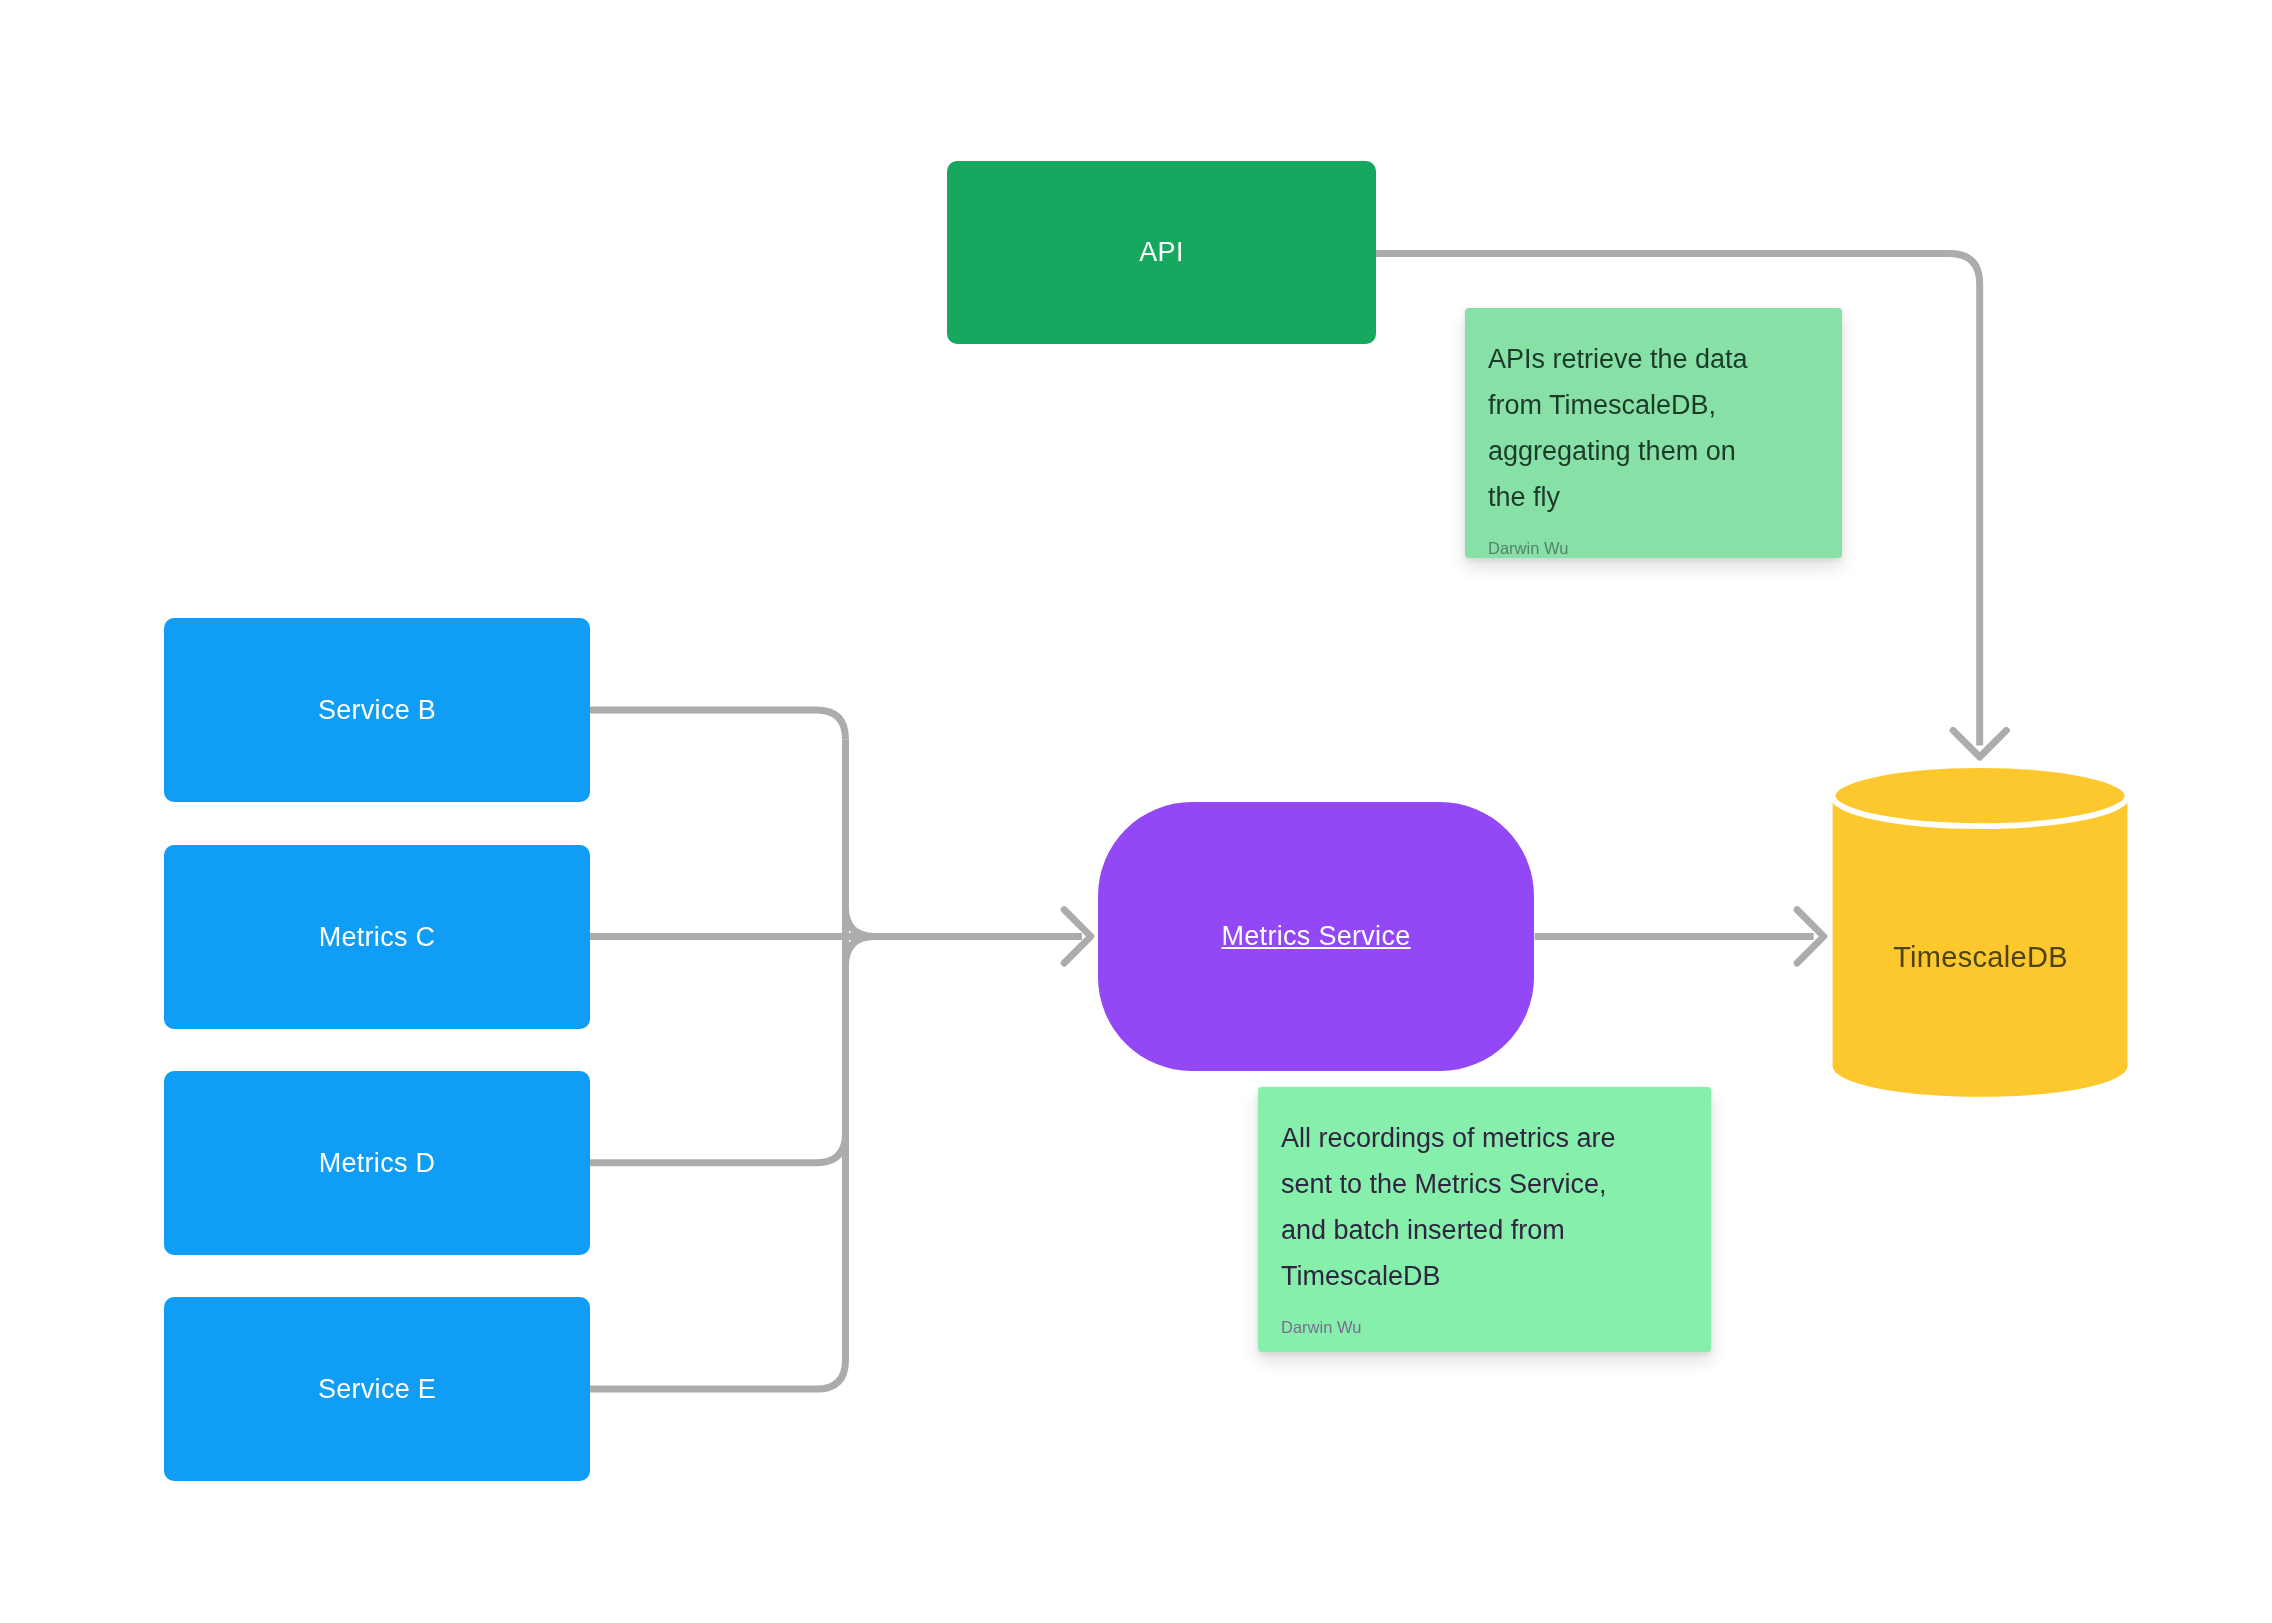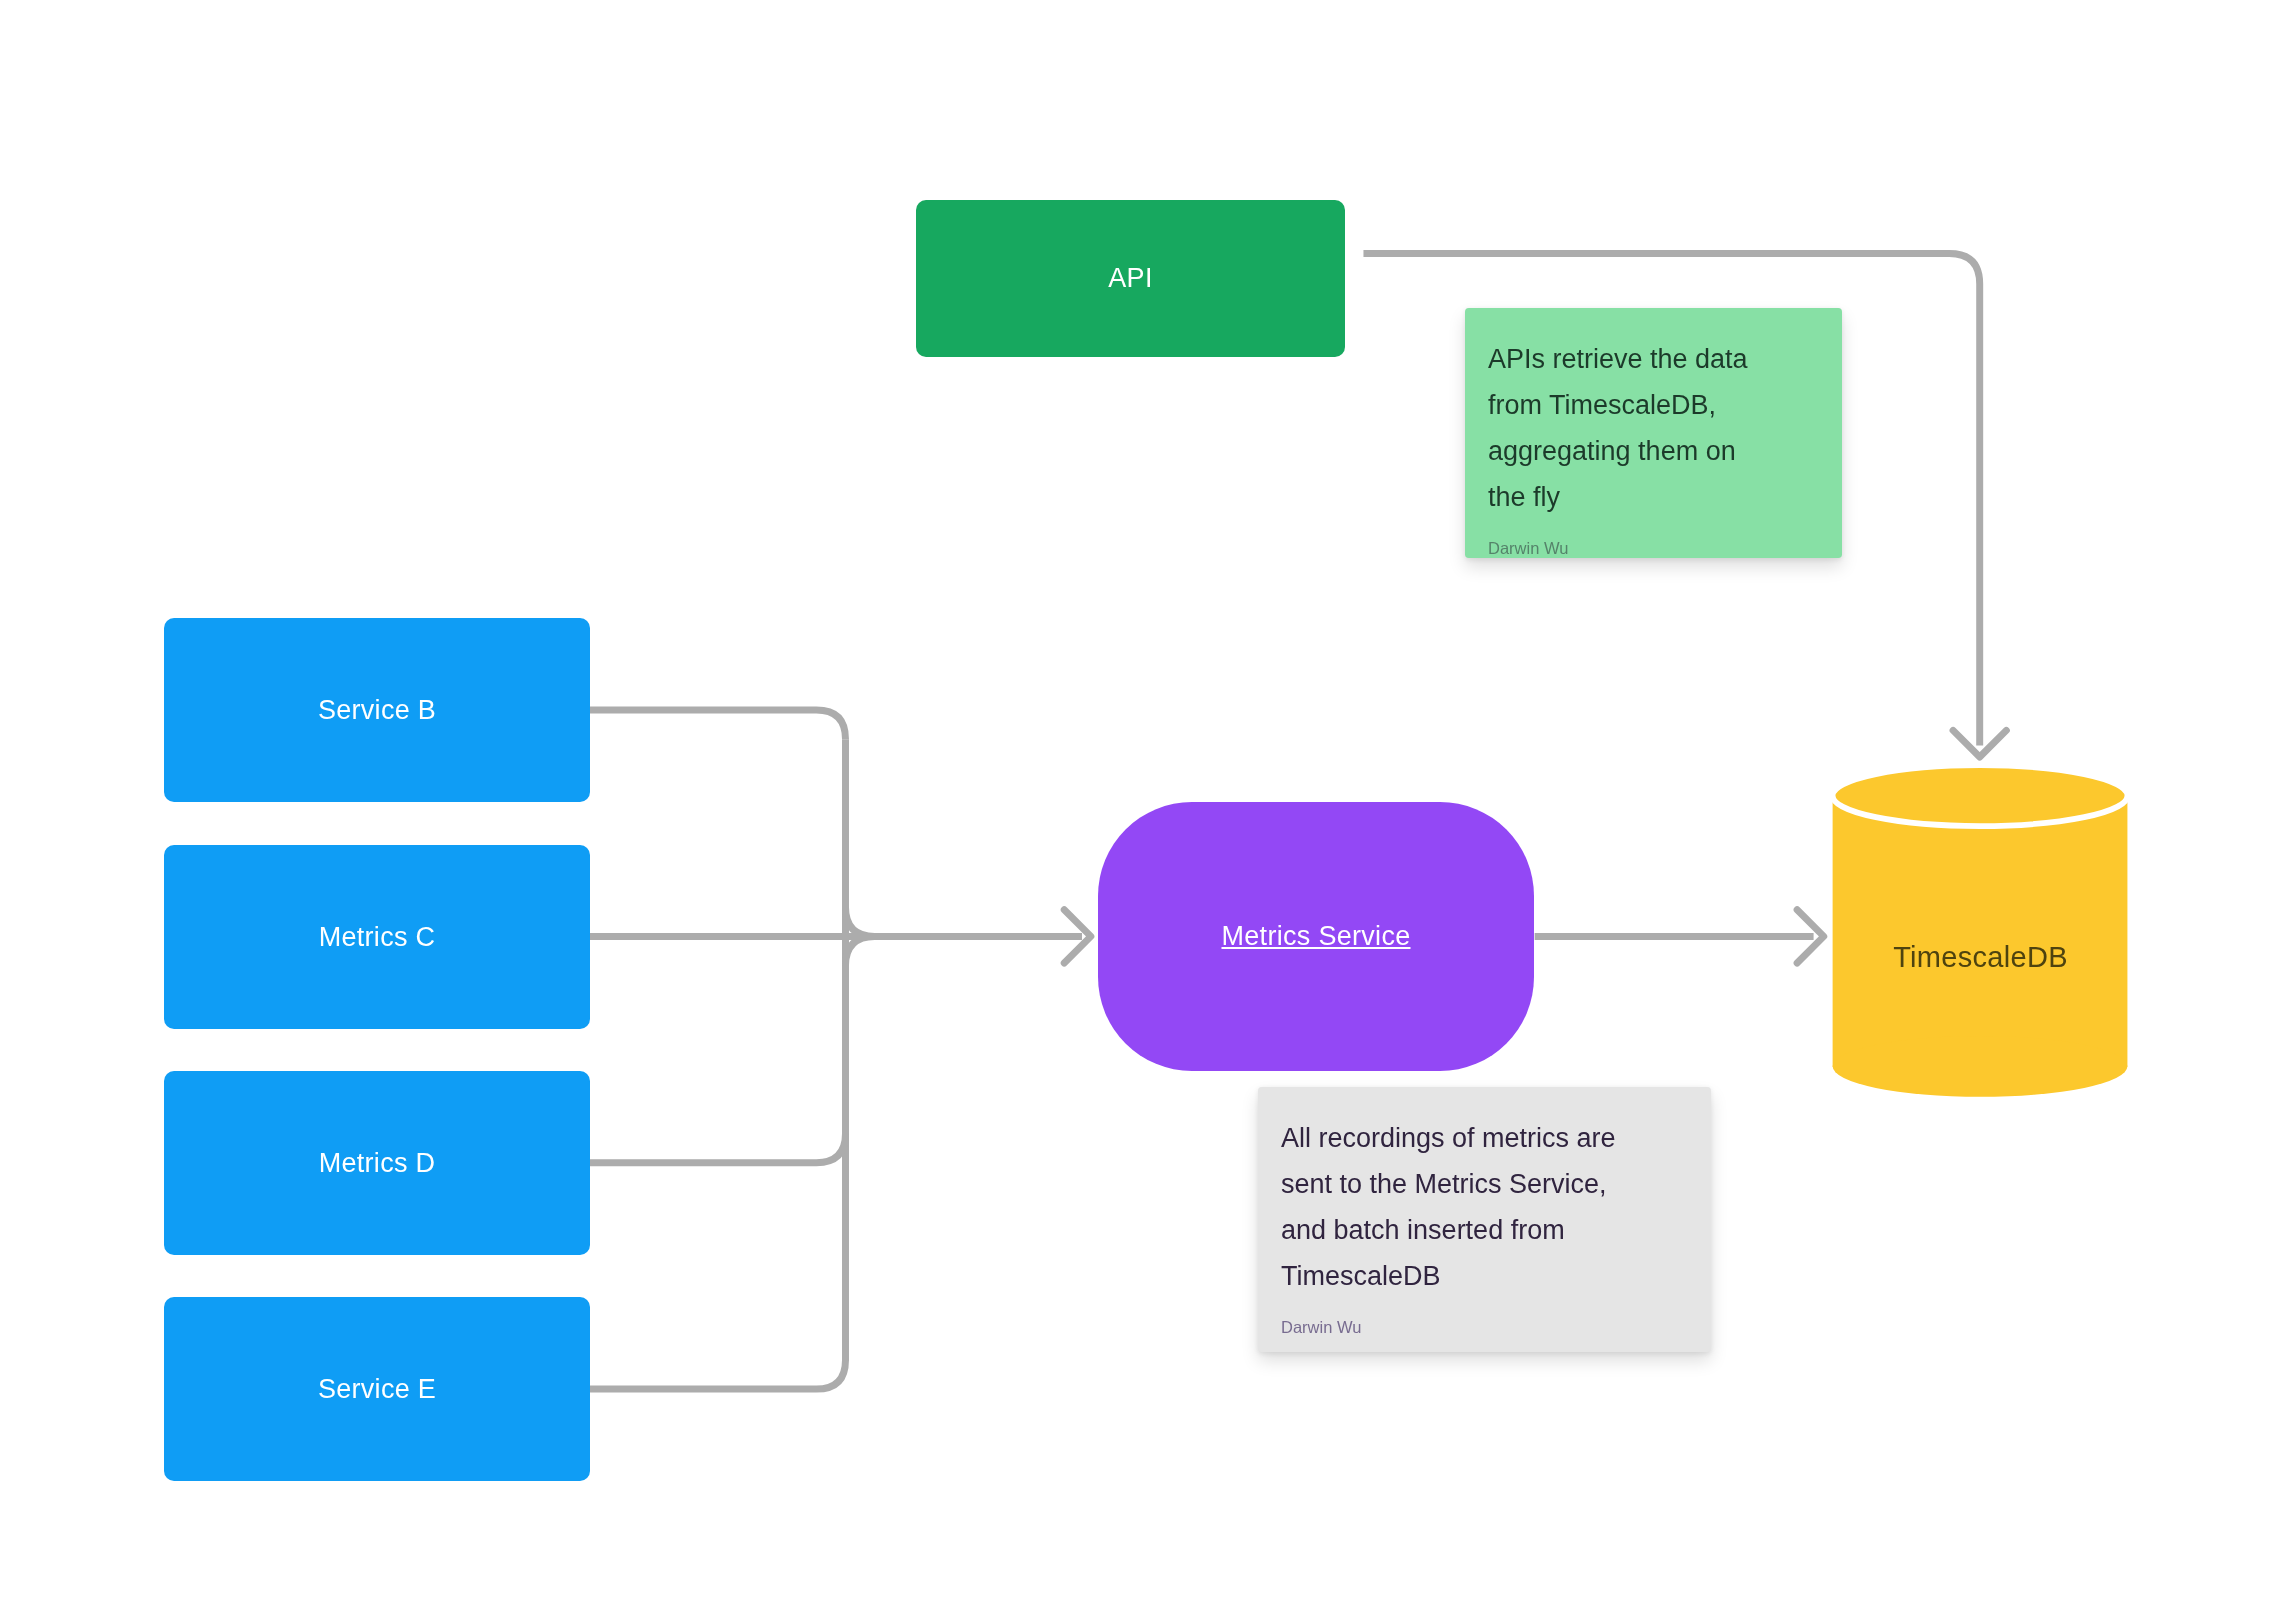--- a/index.html
+++ b/index.html
@@ -11,21 +11,21 @@
     overflow:hidden;
   }
   .connector-layer{position:absolute;left:0;top:0;width:2273px;height:1623px;}
   .node{
     position:absolute;
     display:flex;align-items:center;justify-content:center;
     font-size:27px;line-height:1.2;letter-spacing:0.3px;
     border-radius:10px;
     text-align:center;
   }
-  .node-api{left:916px;top:161px;width:429px;height:157px;margin-top:39px;}
+  .node-api{left:947px;top:161px;width:429px;height:183px;}
   .node-service{left:164px;width:426px;height:184px;}
   .node-service-b{top:618px;}
   .node-service-c{top:845px;}
   .node-service-d{top:1071px;}
   .node-service-e{top:1297px;}
   .node-metrics{
     left:1098px;top:802px;width:436px;height:269px;
     border-radius:94px;
   }
   .cyl-label{
@@ -103,21 +103,21 @@
   <div class="cyl-label" style="color: rgb(78, 67, 15);">TimescaleDB</div>
 
   <div class="note note-api" style="background: rgb(135, 224, 165); color: rgb(28, 58, 42);">
     <div class="note-line">APIs retrieve the data</div>
     <div class="note-line">from TimescaleDB,</div>
     <div class="note-line">aggregating them on</div>
     <div class="note-line">the fly</div>
     <div class="note-author" style="color: rgb(85, 131, 106);">Darwin Wu</div>
   </div>
 
-  <div class="note note-metrics" style="background: #e5e5e5; color: rgb(48, 36, 63);">
+  <div class="note note-metrics" style="background: #86efac; color: rgb(48, 36, 63);">
     <div class="note-line">All recordings of metrics are</div>
     <div class="note-line">sent to the Metrics Service,</div>
     <div class="note-line">and batch inserted from</div>
     <div class="note-line">TimescaleDB</div>
     <div class="note-author" style="color: rgb(120, 108, 144);">Darwin Wu</div>
   </div>
 
 </div>
 
 

